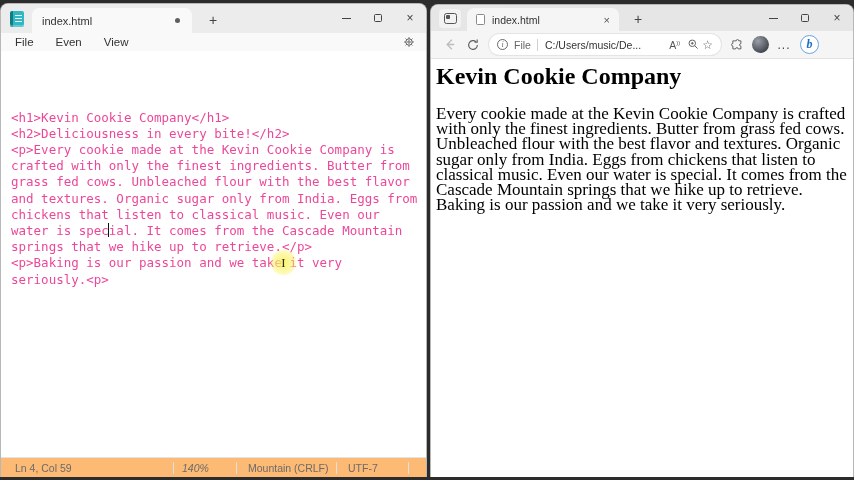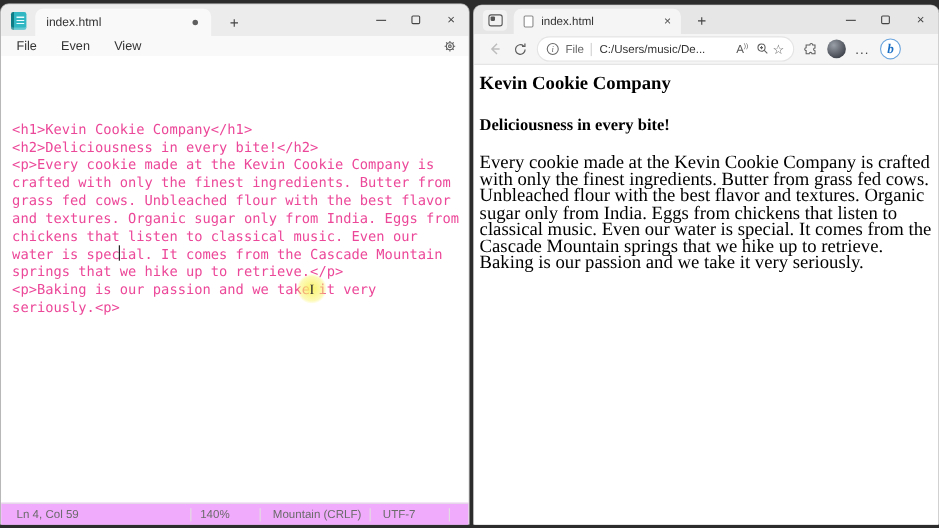--- a/index.html
+++ b/index.html
@@ -29,24 +29,24 @@
   .glyph-max { width:8px; height:8px; border:1px solid #444; border-radius:1.5px; }
   .glyph-close { font-size:12px; line-height:1; }
   .np-menubar { height:18px; background:#f9f9f9; display:flex; align-items:center; padding-left:14px;
     font-size:11.5px; color:#333; position:relative; }
   .np-menu-item { margin-right:22px; }
   .np-gear { position:absolute; right:9px; top:1px; width:16px; height:16px; }
   .np-editor { position:relative; height:406px; background:#fff; padding:10px 8px 0 10px;
     font-family:"DejaVu Sans Mono", monospace; font-size:12.5px; line-height:16.2px; color:#ec4899;
     white-space:pre; overflow:hidden; }
   .np-caret { position:absolute; left:107px; top:172px; width:1px; height:14px; background:#111; }
-  .np-statusbar { height:21px; background:#f0abfc; border-top:1px solid #e3e3e3; position:relative;
+  .np-statusbar { height:21px; background:#fdba74; border-top:1px solid #e3e3e3; position:relative;
     font-size:10.5px; color:#6b6b6b; }
   .sb-item { position:absolute; top:4px; }
-  .sb-pos { left:14px; } .sb-zoom { left:181px; } .sb-eol { left:247px; } .sb-enc { left:347px; }
+  .sb-pos { left:14px; } .sb-zoom { left:181px;font-style:italic; } .sb-eol { left:247px; } .sb-enc { left:347px; }
   .sb-sep { position:absolute; top:4px; width:1px; height:12px; background:#e0e0e0; }
 
   
   #edge { left:430px; width:424px; background:#ffffff; }
   .ed-tabstrip { height:26px; background:#e6e6e6; position:relative; display:flex; align-items:flex-end; }
   .ed-tabactions { width:22px; height:19px; margin:0 6px 3px 8px; border-radius:4px; background:#f2f2f2;
     display:flex; align-items:center; justify-content:center; }
   .tabactions-glyph { width:13px; height:11px; border:1.2px solid #555; border-radius:2.5px; position:relative; }
   .tabactions-glyph::after { content:""; position:absolute; left:1px; top:1px; width:4px; height:3.5px;
     background:#555; border-radius:1px; }
@@ -72,21 +72,21 @@
   .addr-aloud { color:#555; font-size:10.5px; margin:0 4px; }
   .addr-aloud sup { font-size:6px; }
   .ed-avatar { width:17px; height:17px; border-radius:50%;
     background:radial-gradient(circle at 35% 30%, #9aa0a8, #41454d 75%); margin:0 3px; flex:none; }
   .ed-ellipsis { color:#444; font-size:12px; letter-spacing:1px; }
   .ed-bing { width:19px; height:19px; border-radius:50%; background:#fff; border:1.6px solid #6aa4dd;
     color:#1a6fc4; font-family:"Liberation Serif", serif; font-weight:bold; font-style:italic;
     font-size:12px; display:flex; align-items:center; justify-content:center; margin-left:4px; flex:none; }
   .ed-content { height:419px; background:#fff; padding:4px 5px 0 5px; overflow:hidden;
     font-family:"Liberation Serif", serif; color:#000; }
-  .ed-content h1 { font-size:17px; line-height:26px; font-weight:bold; }
+  .ed-content h1 { font-size:24px; line-height:26px; font-weight:bold; }
   .ed-content h2 { font-size:15px; line-height:18px; font-weight:bold; margin-top:16px; }
   .ed-content p { font-size:17px; line-height:15.2px; margin-top:17px; }
 
   
   #cursor { position:absolute; left:270px; top:249px; width:27px; height:27px; border-radius:50%;
     background:radial-gradient(circle, rgba(250,243,100,.95) 0%, rgba(250,243,100,.45) 58%, rgba(250,243,100,0) 72%);
     display:flex; align-items:center; justify-content:center; z-index:50; pointer-events:none; }
   #cursor .ibeam { font-family:"Liberation Serif", serif; font-size:13px; color:#2b2b2b; }
 
   svg { display:block; }
@@ -202,20 +202,19 @@
     </div>
     <div class="ed-avatar"></div>
     <div class="tb-btn">
       <span class="ed-ellipsis">...</span>
     </div>
     <div class="ed-bing">b</div>
   </div>
 
   <div class="ed-content">
     <h1>Kevin Cookie Company</h1>
-    <h2>Deliciousness in every bite!</h2>
     <p>Every cookie made at the Kevin Cookie Company is crafted with only the finest ingredients. Butter from grass fed cows. Unbleached flour with the best flavor and textures. Organic sugar only from India. Eggs from chickens that listen to classical music. Even our water is special. It comes from the Cascade Mountain springs that we hike up to retrieve. Baking is our passion and we take it very seriously.</p>
   </div>
 </div>
 
 <div id="cursor">
   <span class="ibeam">I</span>
 </div>
 
 </body></html>

